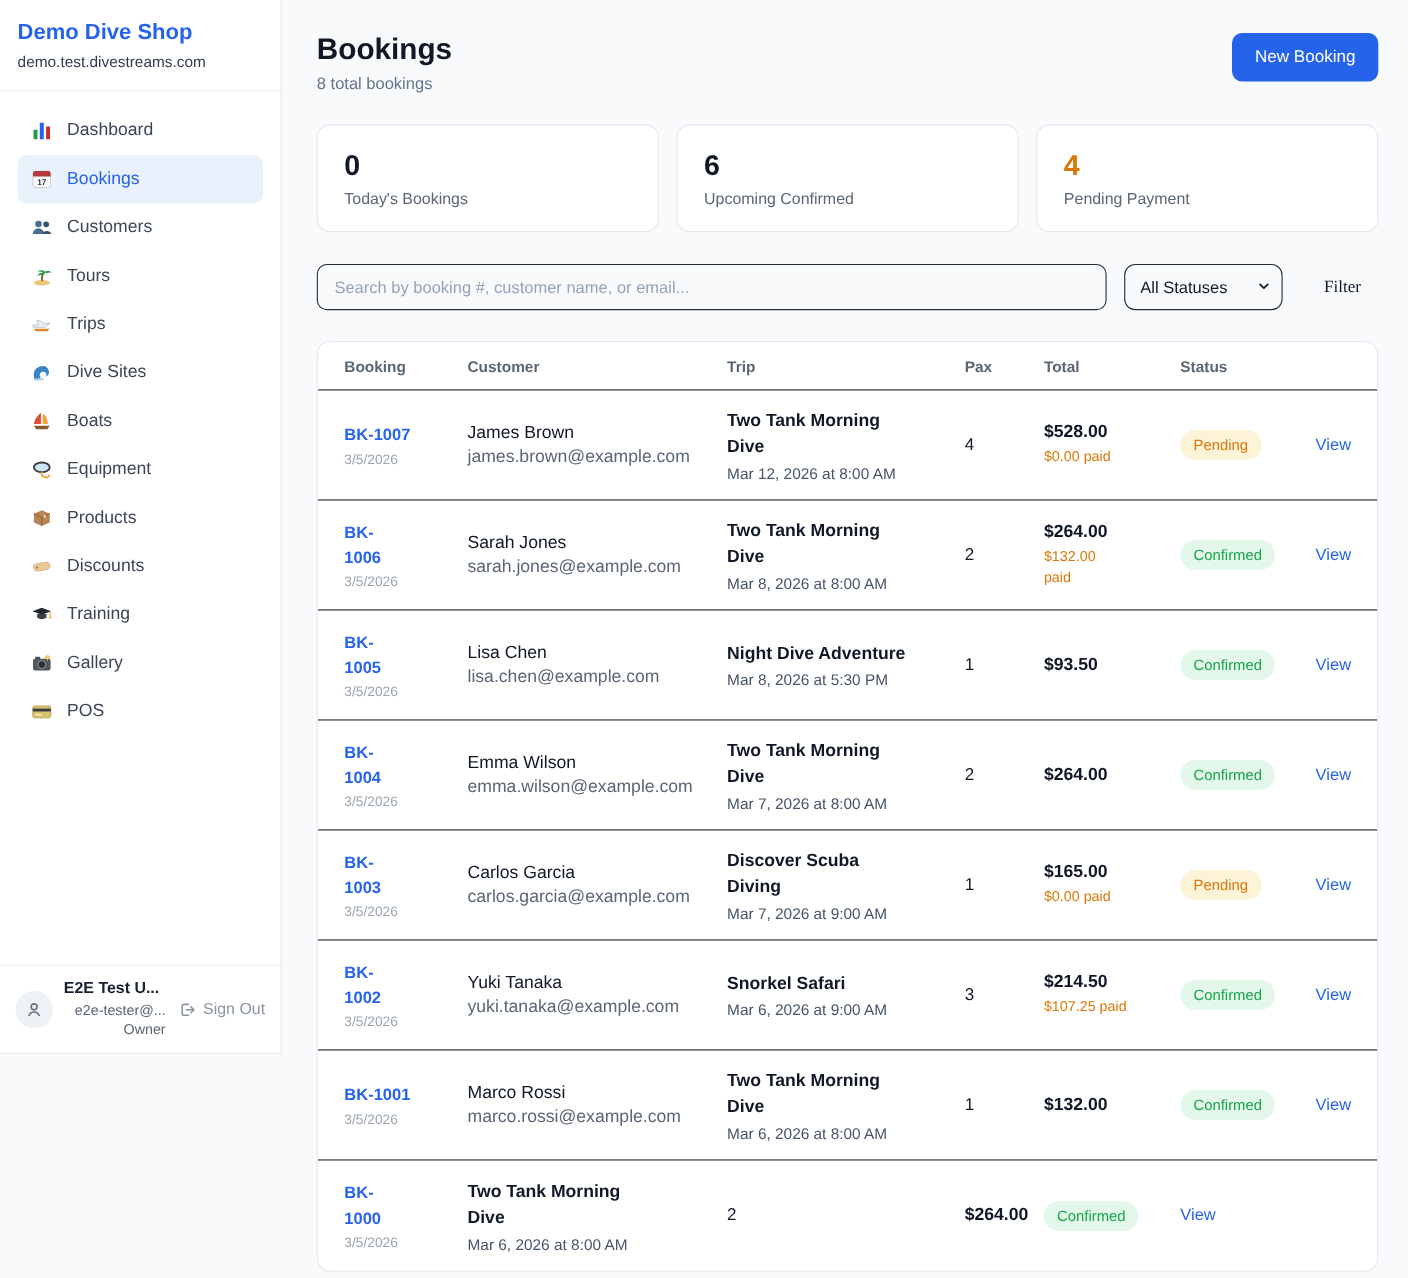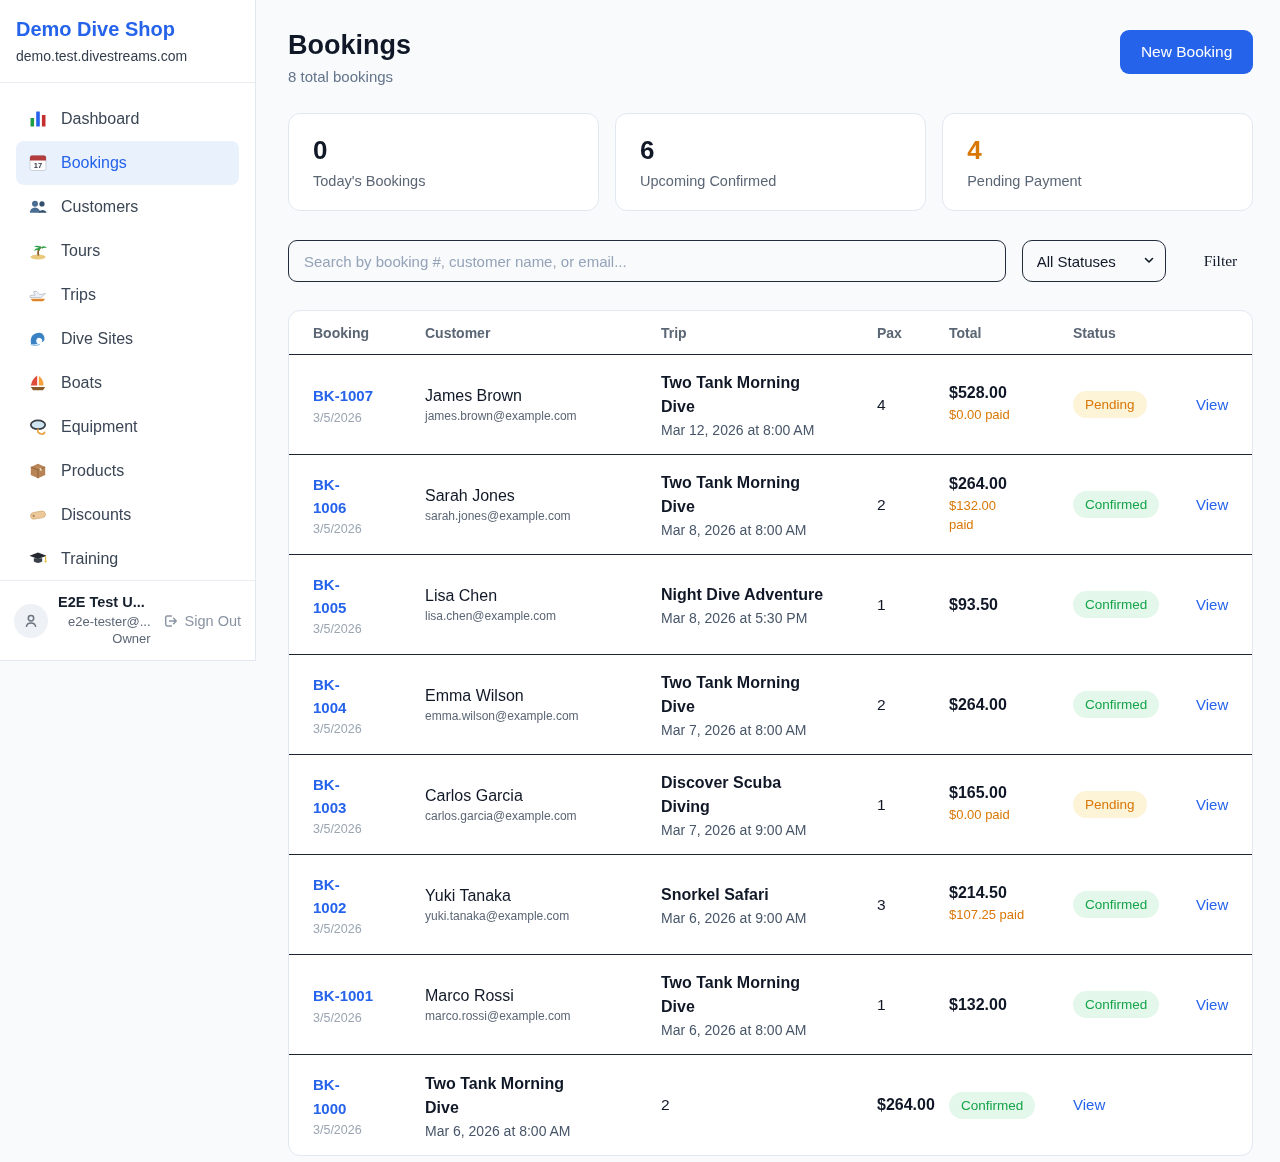--- a/index.html
+++ b/index.html
@@ -10,21 +10,21 @@
   }
   *{box-sizing:border-box;}
   html,body{margin:0;padding:0;}
   body{
     width:1280px; min-height:1162px; background:#f8fafc;
     font-family:"Liberation Sans", sans-serif; color:var(--dark);
     display:flex; align-items:flex-start;
   }
   
   .sidebar{
-    width:256px; height:661px; background:#fff; flex-shrink:0;
+    width:256px; height:958px; background:#fff; flex-shrink:0;
     border-right:1px solid var(--line-light); border-bottom:1px solid var(--line-light);
     display:flex; flex-direction:column;
   }
   .sidebar-header{padding:18px 16px 18px; border-bottom:1px solid #e9edf2;}
   .brand{color:var(--accent); font-size:20px; font-weight:bold; margin-bottom:7px;}
   .domain{font-size:14px; color:#323d4c;}
   .nav{flex:1; padding:14px 16px; display:flex; flex-direction:column; overflow:hidden;}
   .nav-item{
     display:flex; align-items:center; gap:13px; height:44px; padding:0 12px;
     border-radius:8px; font-size:16px; color:#3b4655; cursor:pointer; flex-shrink:0;
@@ -77,21 +77,21 @@
     display:grid;grid-template-columns:112px 236px 216px 72px 124px 123px 1fr;
     align-items:center;padding:0 24px;
   }
   .thead{height:44px;border-bottom:1px solid var(--line-dark);}
   .th{font-size:14px;font-weight:bold;color:var(--gray);}
   .trow{min-height:100px;border-bottom:1px solid var(--line-dark);padding-top:14px;padding-bottom:14px;}
   .trow:last-child{border-bottom:none;}
   .bid{color:var(--accent);font-weight:bold;font-size:15px;white-space:pre-line;line-height:1.55;text-decoration:none;display:inline-block;cursor:pointer;}
   .bdate{color:var(--lightgray);font-size:12.5px;margin-top:3px;}
   .cname{font-size:16px;color:var(--dark);margin-bottom:4px;}
-  .cemail{font-size:12px;color:var(--gray);}
+  .cemail{font-size:16px;color:var(--gray);}
   .tname{font-size:16px;font-weight:600;color:var(--dark);white-space:pre-line;line-height:1.5;margin-bottom:3px;}
   .tdate{font-size:14px;color:#475569;}
   .pax{font-size:15.5px;color:var(--dark);}
   .total{font-size:16px;font-weight:bold;color:var(--dark);}
   .paid{font-size:13px;color:var(--orange);margin-top:4px;white-space:pre-line;line-height:1.45;}
   .badge{display:inline-block;padding:6px 12px;border-radius:999px;font-size:13.5px;}
   .badge.pending{background:var(--pending-bg);color:var(--orange);}
   .badge.confirmed{background:var(--confirmed-bg);color:var(--green);}
   .view{color:var(--accent);font-size:15px;text-decoration:none;cursor:pointer;white-space:nowrap;}
 </style>

